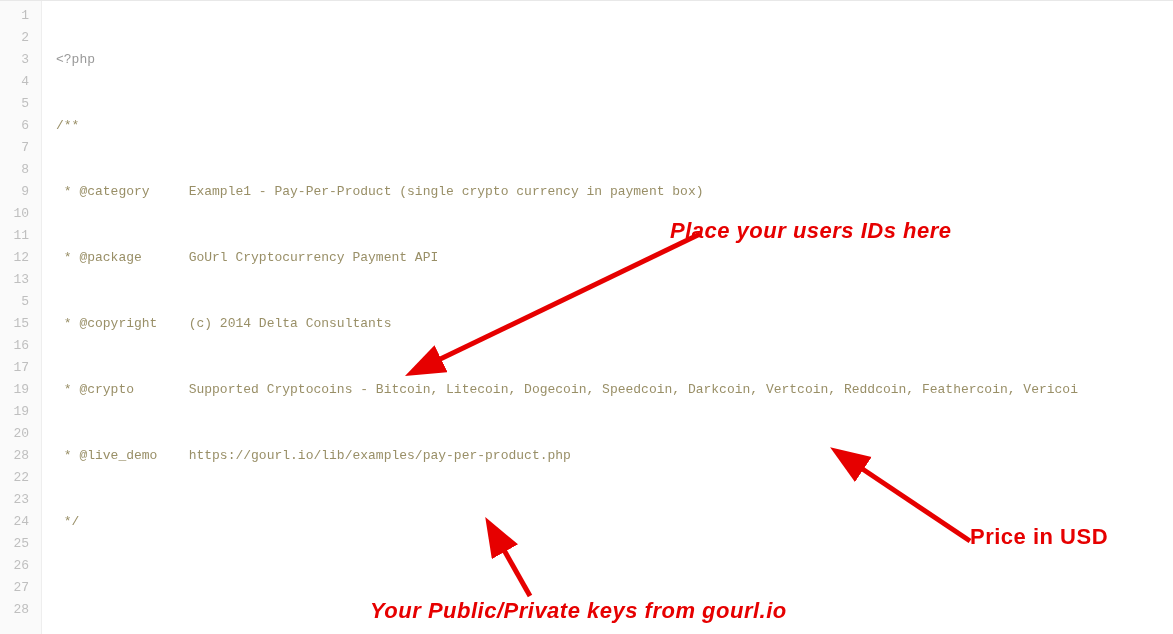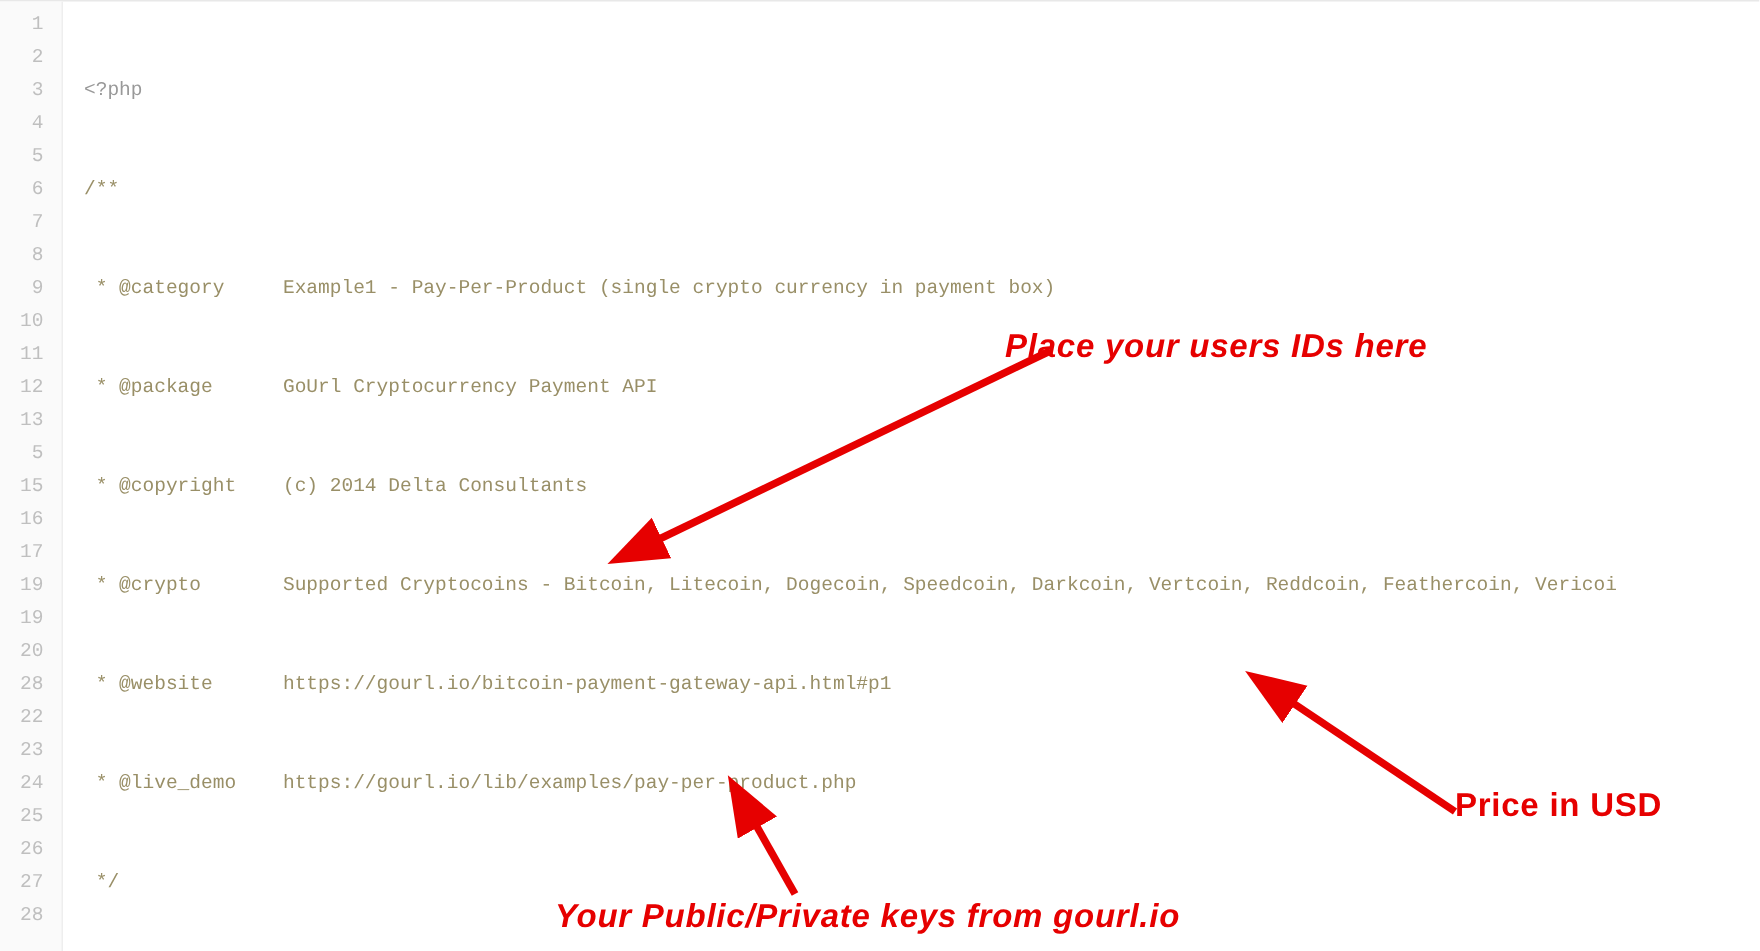--- a/index.html
+++ b/index.html
@@ -99,21 +99,20 @@
     <div class="ln">28</div>
   </div>
 
   <div class="code">
     <div class="cl"><span class="tok-open">&lt;?php</span></div>
     <div class="cl"><span class="tok-com">/**</span></div>
     <div class="cl"><span class="tok-com"> * @category     </span><span class="tok-com">Example1 - Pay-Per-Product (single crypto currency in payment box)</span></div>
     <div class="cl"><span class="tok-com"> * @package      </span><span class="tok-com">GoUrl Cryptocurrency Payment API</span></div>
     <div class="cl"><span class="tok-com"> * @copyright    </span><span class="tok-com">(c) 2014 Delta Consultants</span></div>
     <div class="cl"><span class="tok-com"> * @crypto       </span><span class="tok-com">Supported Cryptocoins - Bitcoin, Litecoin, Dogecoin, Speedcoin, Darkcoin, Vertcoin, Reddcoin, Feathercoin, Vericoi</span></div>
-    <div class="cl"><span class="tok-com"> * @website      </span><span class="tok-com">https://gourl.io/bitcoin-payment-gateway-api.html#p1</span></div>
     <div class="cl"><span class="tok-com"> * @live_demo    </span><span class="tok-com">https://gourl.io/lib/examples/pay-per-product.php</span></div>
     <div class="cl"><span class="tok-com"> */</span></div>
     
     
     
     
     
     
     
     

